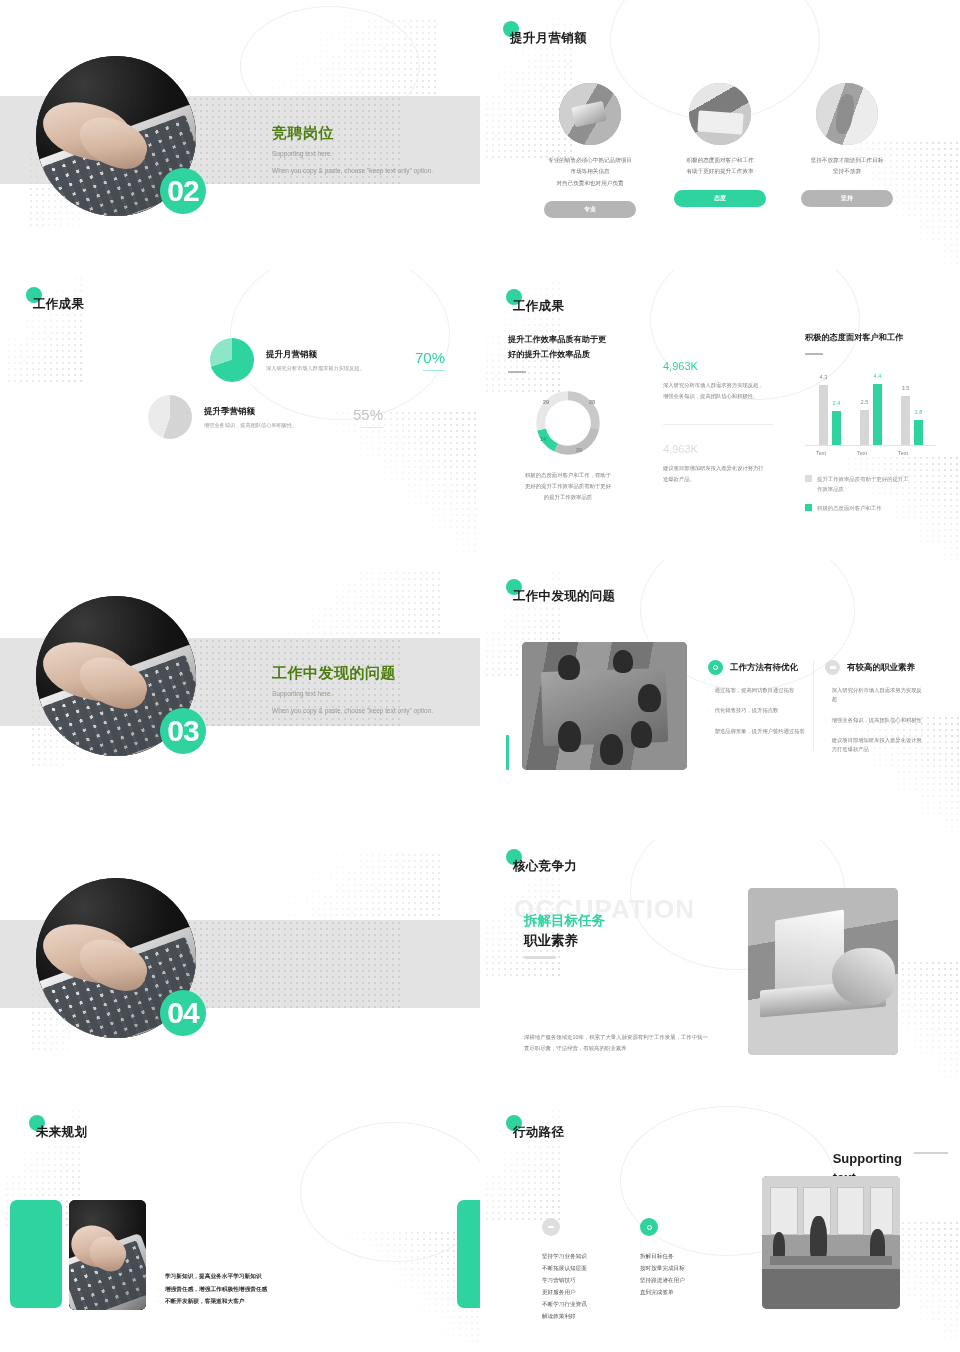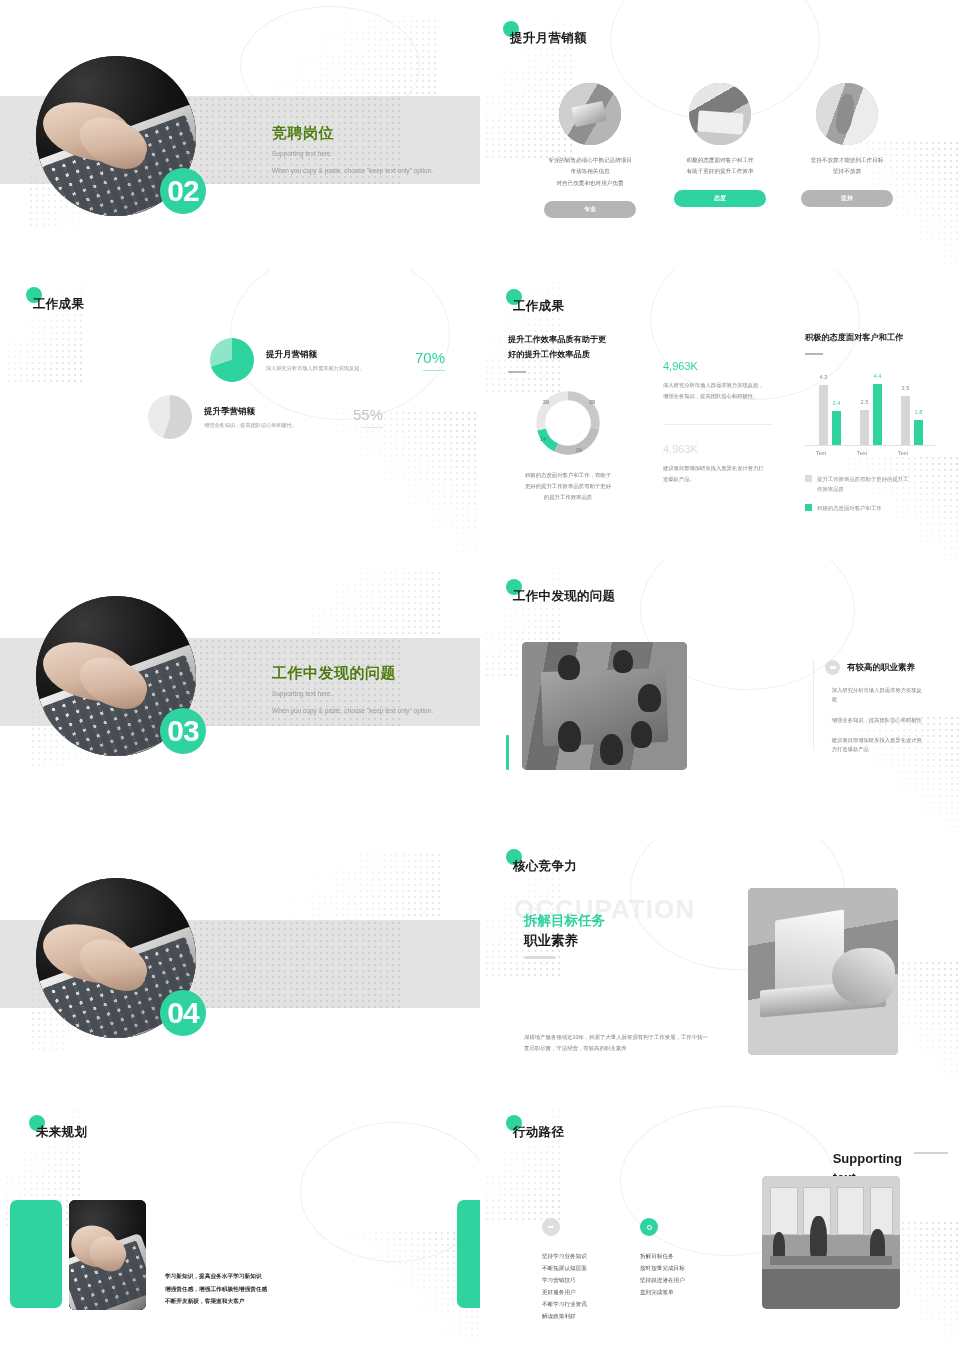--- a/index.html
+++ b/index.html
@@ -461,20 +461,40 @@
       <div class="meet-p" style="left:22%;top:10%;width:13%;height:20%;"></div>
       <div class="meet-p" style="left:55%;top:6%;width:12%;height:18%;"></div>
       <div class="meet-p" style="left:70%;top:33%;width:14%;height:22%;"></div>
       <div class="meet-p" style="left:22%;top:62%;width:14%;height:24%;"></div>
       <div class="meet-p" style="left:47%;top:72%;width:14%;height:24%;"></div>
       <div class="meet-p" style="left:66%;top:62%;width:13%;height:21%;"></div>
     </div>
 
     <div class="vline" style="left:333px;top:100px;height:90px;"></div>
 
+    <div class="prob-col" style="left:228px;top:100px;">
+      <div class="prob-head">
+        <span class="circ-ico g">
+            <i></i>
+          </span>
+        <h4>工作方法有待优化</h4>
+      </div>
+      <div class="prob-li">
+          <b>·</b>
+          <span>通过拓客，提高回访数目通过拓客</span>
+        </div>
+      <div class="prob-li">
+          <b>·</b>
+          <span>优化销售技巧，提升拓点数</span>
+        </div>
+      <div class="prob-li">
+          <b>·</b>
+          <span>塑造品牌形象，提升用户签约通过拓客</span>
+        </div>
+    </div>
 
     <div class="prob-col" style="left:345px;top:100px;">
       <div class="prob-head">
         <span class="circ-ico s">
             <i></i>
           </span>
         <h4>有较高的职业素养</h4>
       </div>
       <div class="prob-li">
           <b>·</b>

